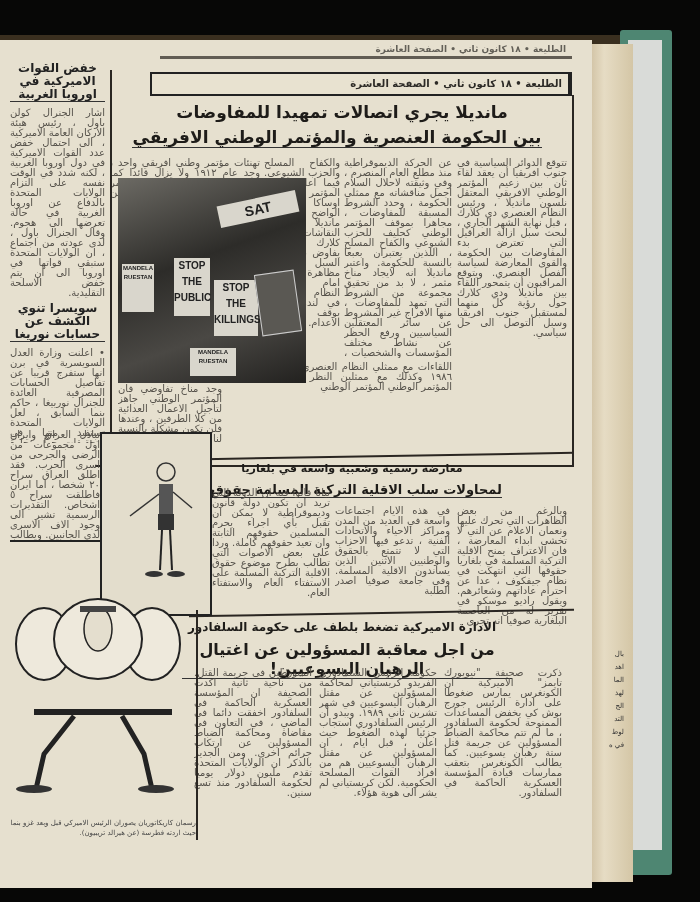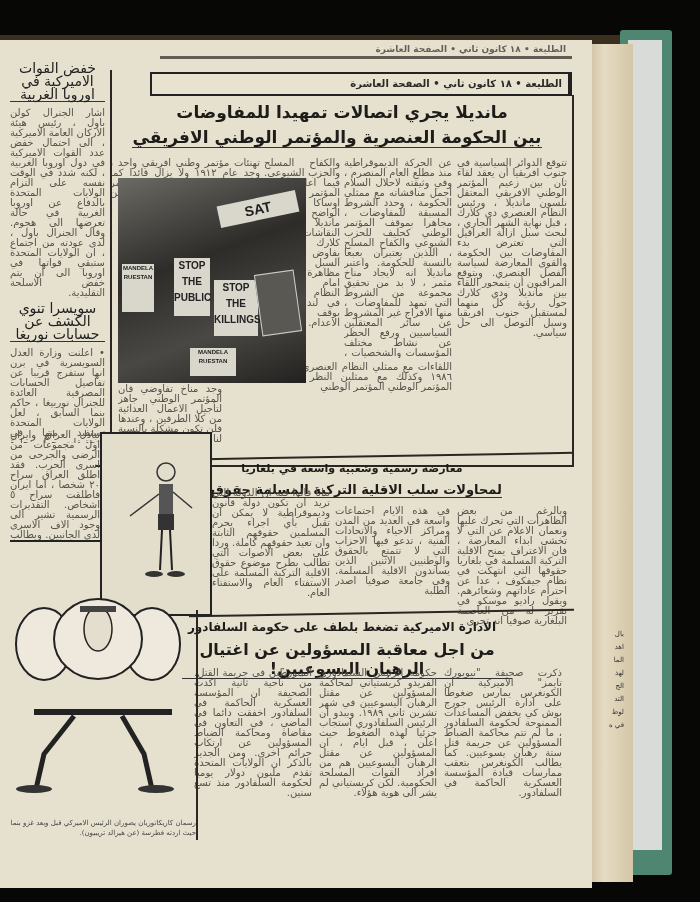--- a/index.html
+++ b/index.html
@@ -7,29 +7,29 @@
   .binder-green{position:absolute;left:620px;top:30px;width:52px;height:845px;background:#4e8672;border-radius:3px;}
   .binder-white{position:absolute;left:628px;top:40px;width:34px;height:810px;background:#d9dbd8;}
   .page-edge{position:absolute;left:585px;top:44px;width:48px;height:838px;background:linear-gradient(90deg,#c9b999,#e6dcc4 40%,#d4c6a6);}
   .back-page{position:absolute;left:0;top:35px;width:640px;height:25px;background:#3a2f1f;}
   .page{position:absolute;left:0;top:40px;width:592px;height:848px;background:#e6e0cf;direction:rtl;color:#2c2a26;}
   .top-strip{position:absolute;right:20px;top:2px;left:160px;height:14px;border-bottom:3px solid #2a2520;font-size:9px;font-weight:bold;padding-right:6px;line-height:14px;opacity:.7;}
   .header-box{position:absolute;right:20px;top:32px;left:150px;height:20px;border:2px solid #222;border-right-width:4px;font-size:10px;font-weight:bold;padding-right:6px;line-height:20px;background:#e8e2d0;}
   .frame{position:absolute;border:2px solid #2a2622;}
   .headline{position:absolute;text-align:center;font-weight:bold;color:#1e1c19;}
   .text-col{position:absolute;font-size:10px;line-height:10px;color:#55514a;text-align:justify;overflow:hidden;}
-  .side-title{font-weight:normal;font-size:14px;text-align:center;color:#222;line-height:13px;}
+  .side-title{font-weight:bold;font-size:12px;text-align:center;color:#222;line-height:13px;}
   .underline{border-bottom:1px solid #333;display:inline-block;}
   .photo{position:absolute;left:118px;top:178px;width:188px;height:205px;background:linear-gradient(160deg,#6c6a64,#2d2c29 40%,#4a4844 70%,#22211f);}
   .sign{position:absolute;background:#d9d6cc;font-size:10px;color:#222;font-weight:bold;text-align:center;line-height:16px;font-family:"Liberation Sans",sans-serif;direction:ltr;}
   .cartoon-box{position:absolute;left:100px;top:432px;width:108px;height:180px;border:2px solid #222;background:#e3ddcc;}
   .big-cartoon{position:absolute;left:4px;top:584px;width:188px;height:210px;}
   .caption{position:absolute;left:6px;top:808px;width:190px;font-size:7px;color:#444;line-height:10px;text-align:right;}
   .rule{position:absolute;background:#2a2622;}
-  .margin-frag{position:absolute;left:594px;top:628px;width:30px;font-size:7px;line-height:13px;color:#333;}
+  .margin-frag{position:absolute;left:594px;top:648px;width:30px;font-size:7px;line-height:13px;color:#333;}
 </style>
 </head>
 <body>
 
 <div class="back-page"></div>
 <div class="binder-green"></div>
 <div class="binder-white"></div>
 <div class="page-edge"></div>
 
 <div class="page">

